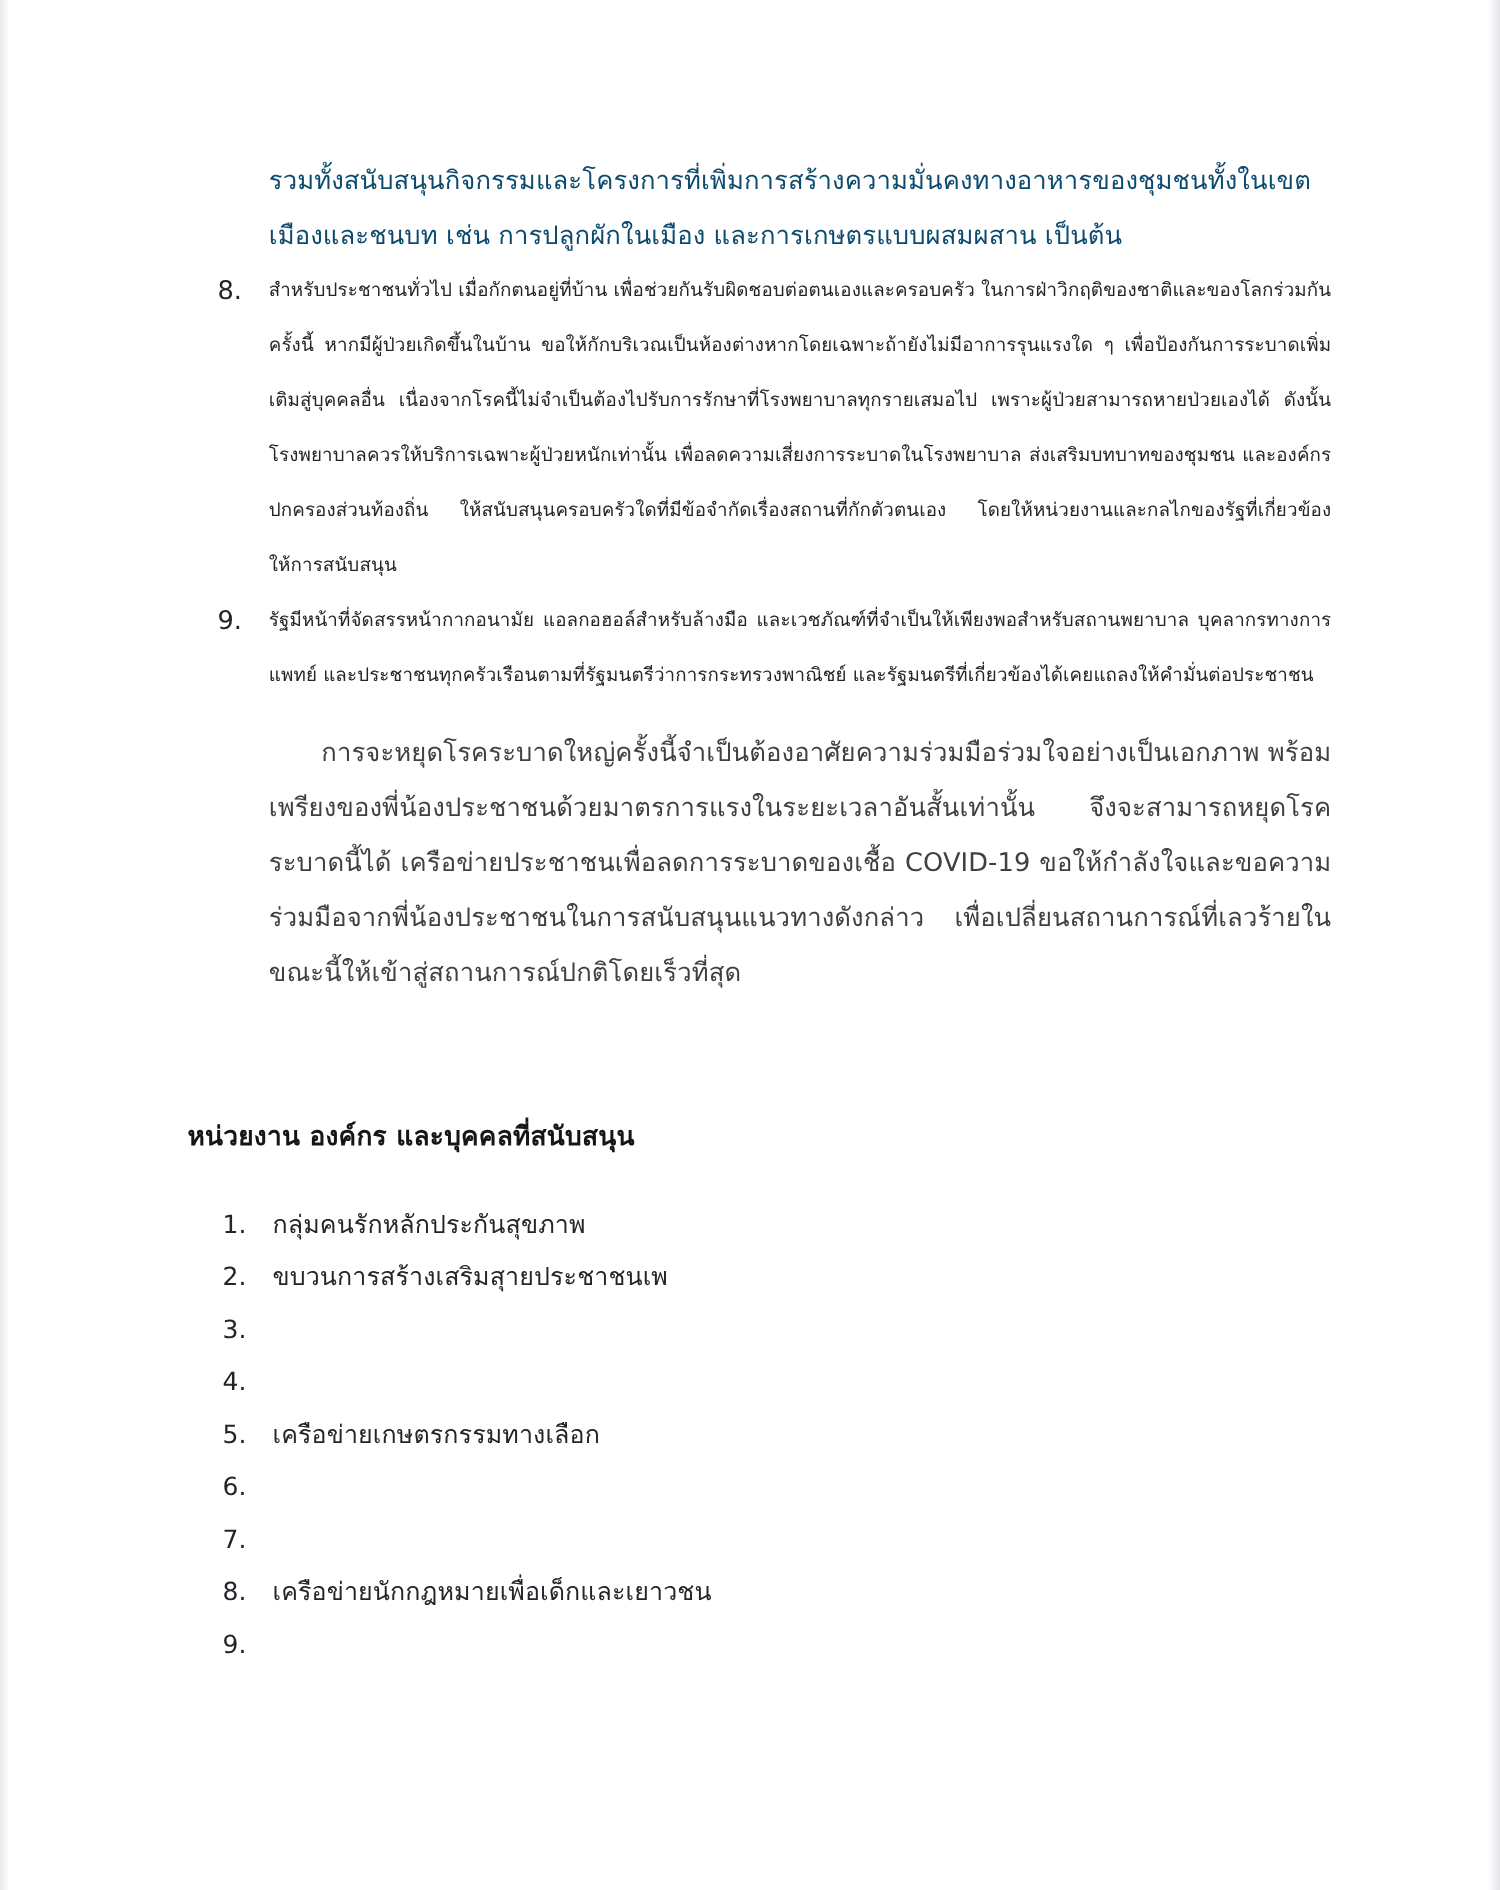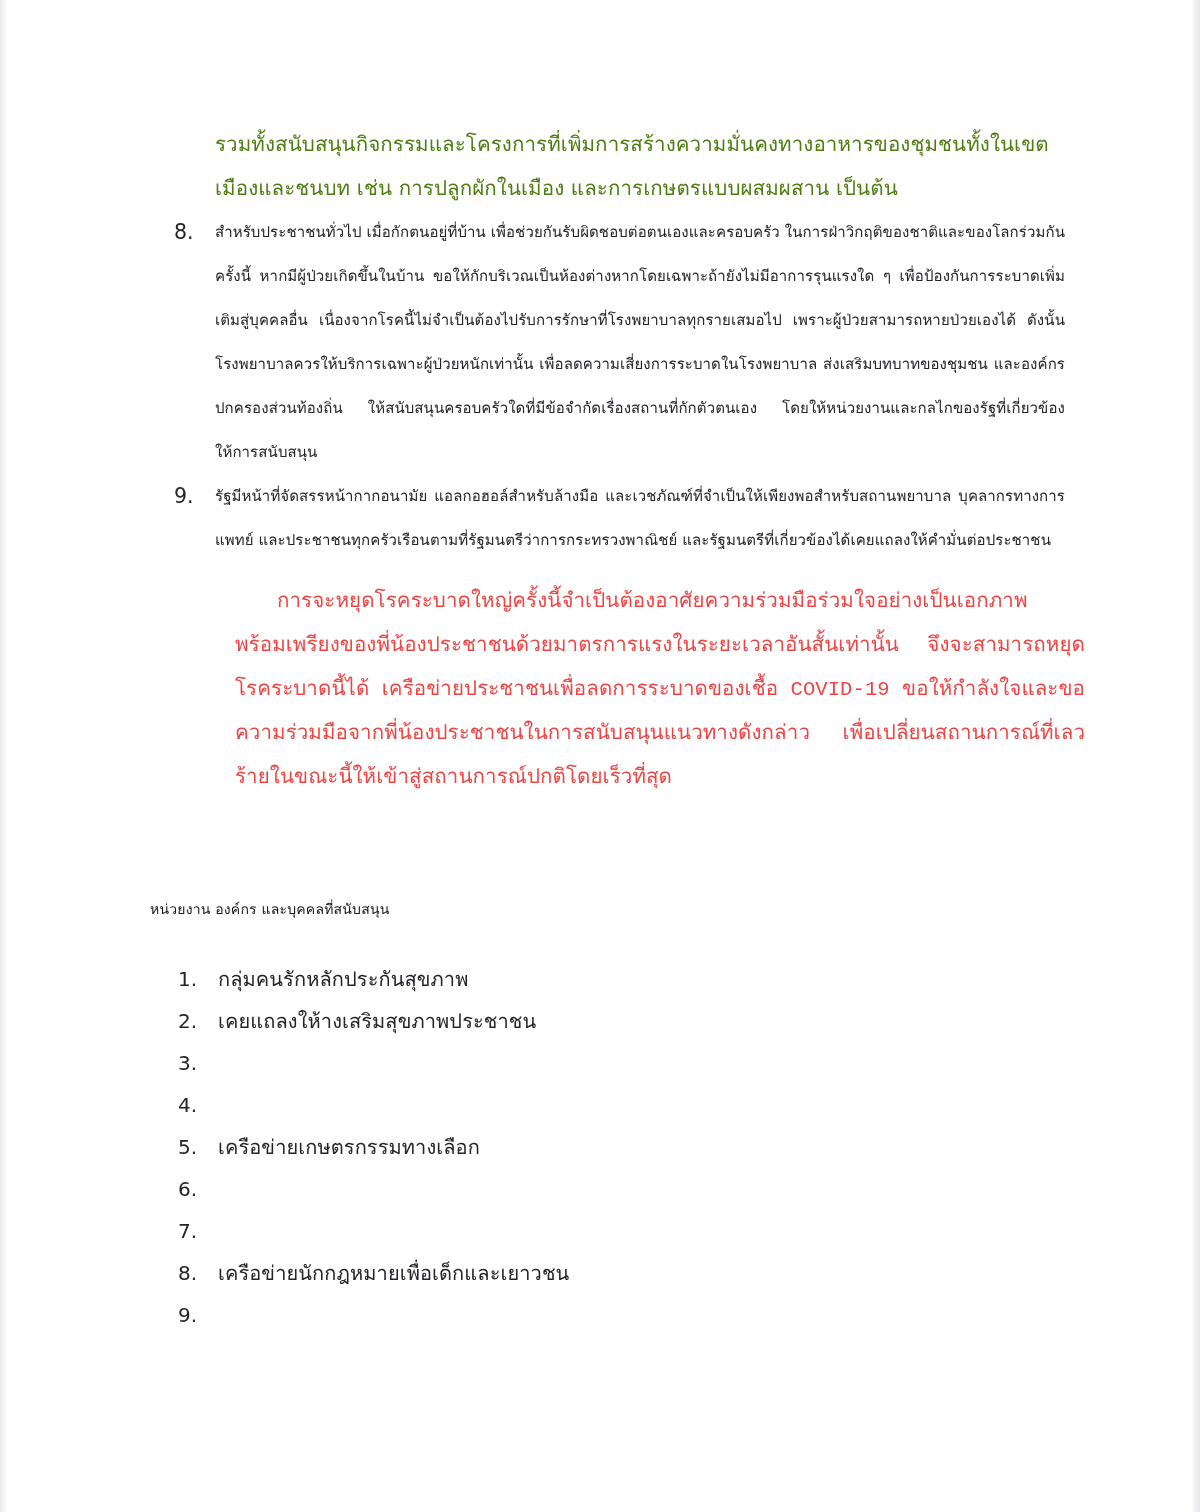--- a/index.html
+++ b/index.html
@@ -48,21 +48,21 @@
     position: absolute;
     left: 150px;
     top: 122px;
     width: 915px;
   }
 
   
   .para {
     font-size: 20.5px;
     line-height: 44px;
-    color: #4d7c0f;
+    color: #0c4a6e;
     text-align: justify;
     text-justify: inter-word;
     letter-spacing: 0.1px;
   }
 
   .para.cont {
     margin: 0 0 0 65px;
     width: 850px;
   }
 
@@ -88,39 +88,38 @@
     font-size: 15px;
     line-height: 44px;
     color: #24242a;
     text-align: justify;
     text-justify: inter-word;
     letter-spacing: 0.1px;
   }
 
   .closing {
     margin-top: 18px;
-    margin-left: 85px;
+    margin-left: 65px;
     width: 850px;
     text-indent: 42px;
     font-size: 20.5px;
     line-height: 44px;
-    color: #ef4444;
+    color: #404040;
     text-align: justify;
     text-justify: inter-word;
     letter-spacing: 0.1px;
-    font-family: Liberation Mono, monospace;
   }
 
   
   .section-heading {
     margin-top: 94px;
     margin-left: 0;
-    font-size: 14px;
+    font-size: 21px;
     line-height: 30px;
-    font-weight: normal;
+    font-weight: bold;
     color: #16161a;
     letter-spacing: 0.2px;
   }
 
   
   .support-list {
     margin-top: 34px;
     margin-left: 0;
     padding: 0;
     list-style: none;
@@ -180,21 +179,21 @@
 
       <div class="section-heading">หน่วยงาน องค์กร และบุคคลที่สนับสนุน</div>
 
       <ol class="support-list">
         <li>
           <span class="idx">1.</span>
           <span class="txt">กลุ่มคนรักหลักประกันสุขภาพ</span>
         </li>
         <li>
           <span class="idx">2.</span>
-          <span class="txt">เคยแถลงให้างเสริมสุขภาพประชาชน</span>
+          <span class="txt">ขบวนการสร้างเสริมสุายประชาชนเพ</span>
         </li>
         <li>
           <span class="idx">3.</span>
         </li>
         <li>
           <span class="idx">4.</span>
         </li>
         <li>
           <span class="idx">5.</span>
           <span class="txt">เครือข่ายเกษตรกรรมทางเลือก</span>

